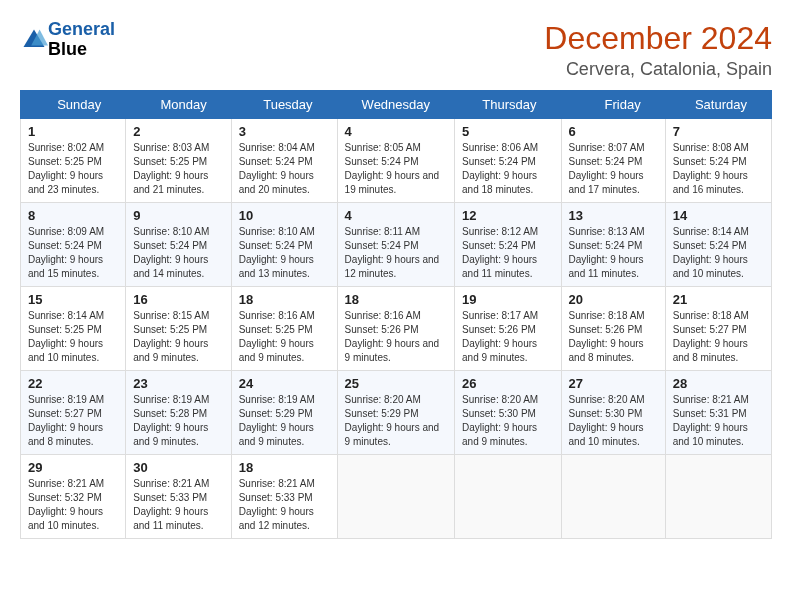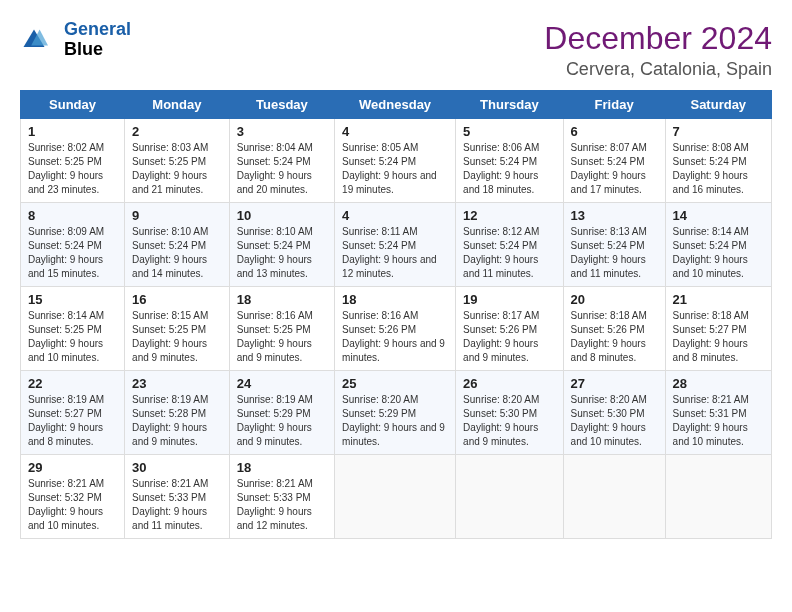--- a/index.html
+++ b/index.html
@@ -12,60 +12,60 @@
     }
     .header {
       display: flex;
       justify-content: space-between;
       align-items: flex-start;
       margin-bottom: 10px;
     }
     .logo {
       display: flex;
       align-items: center;
-      gap: 16px;
+      gap: 0;
     }
     .logo-text {
       font-size: 18px;
       font-weight: bold;
       color: #333;
       line-height: 1.1;
     }
     .logo-text span {
       color: #1a5fa8;
     }
     .logo-icon {
       width: 28px;
       height: 28px;
     }
     .title-block {
       text-align: right;
     }
     .month-title {
       font-size: 32px;
       font-weight: normal;
-      color: #701a75;
+      color: #c2410c;
     }
     .location {
       font-size: 18px;
       color: #555;
       margin-top: 2px;
     }
     .calendar {
       width: 100%;
       border-collapse: collapse;
       border: 1px solid #ccc;
     }
     .calendar th {
       background-color: #2a6db5;
       color: #fff;
       font-size: 13px;
-      font-weight: bold;
+      font-weight: normal;
       padding: 6px 24px;
-      text-align: center;
+      text-align: right;
       border: 1px solid #2a6db5;
     }
     .calendar td {
       vertical-align: top;
       padding: 5px 7px;
       border: 1px solid #ddd;
       width: 107px;
       min-height: 80px;
       font-size: 10.5px;
       color: #333;

